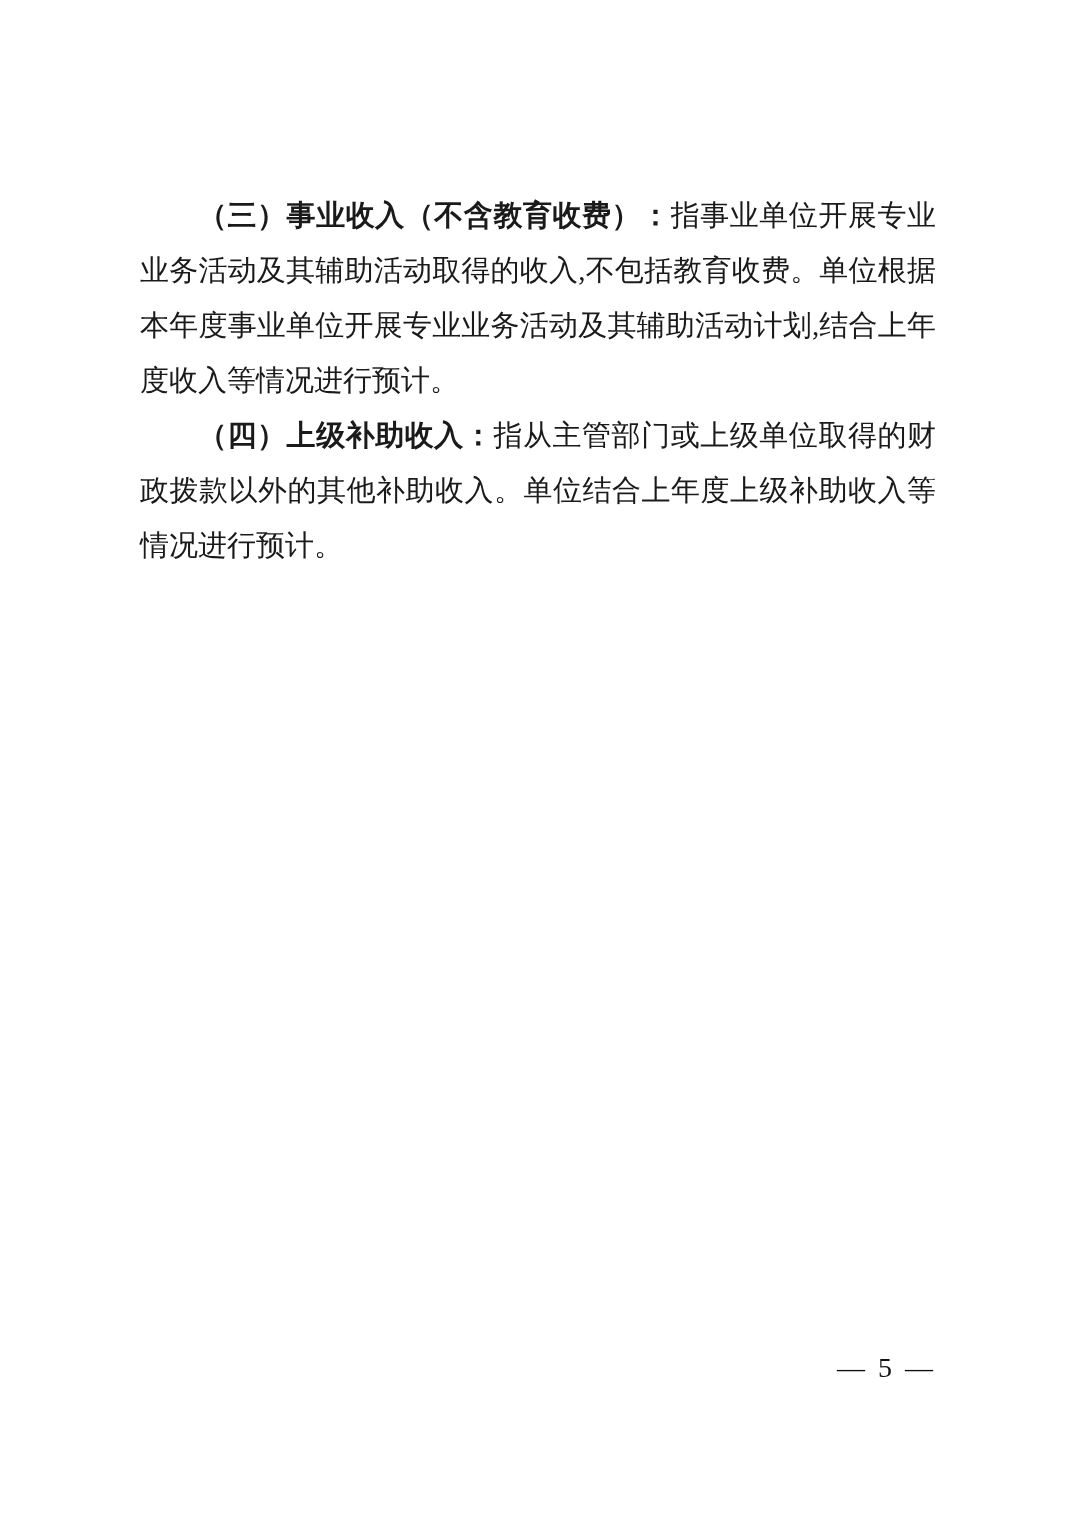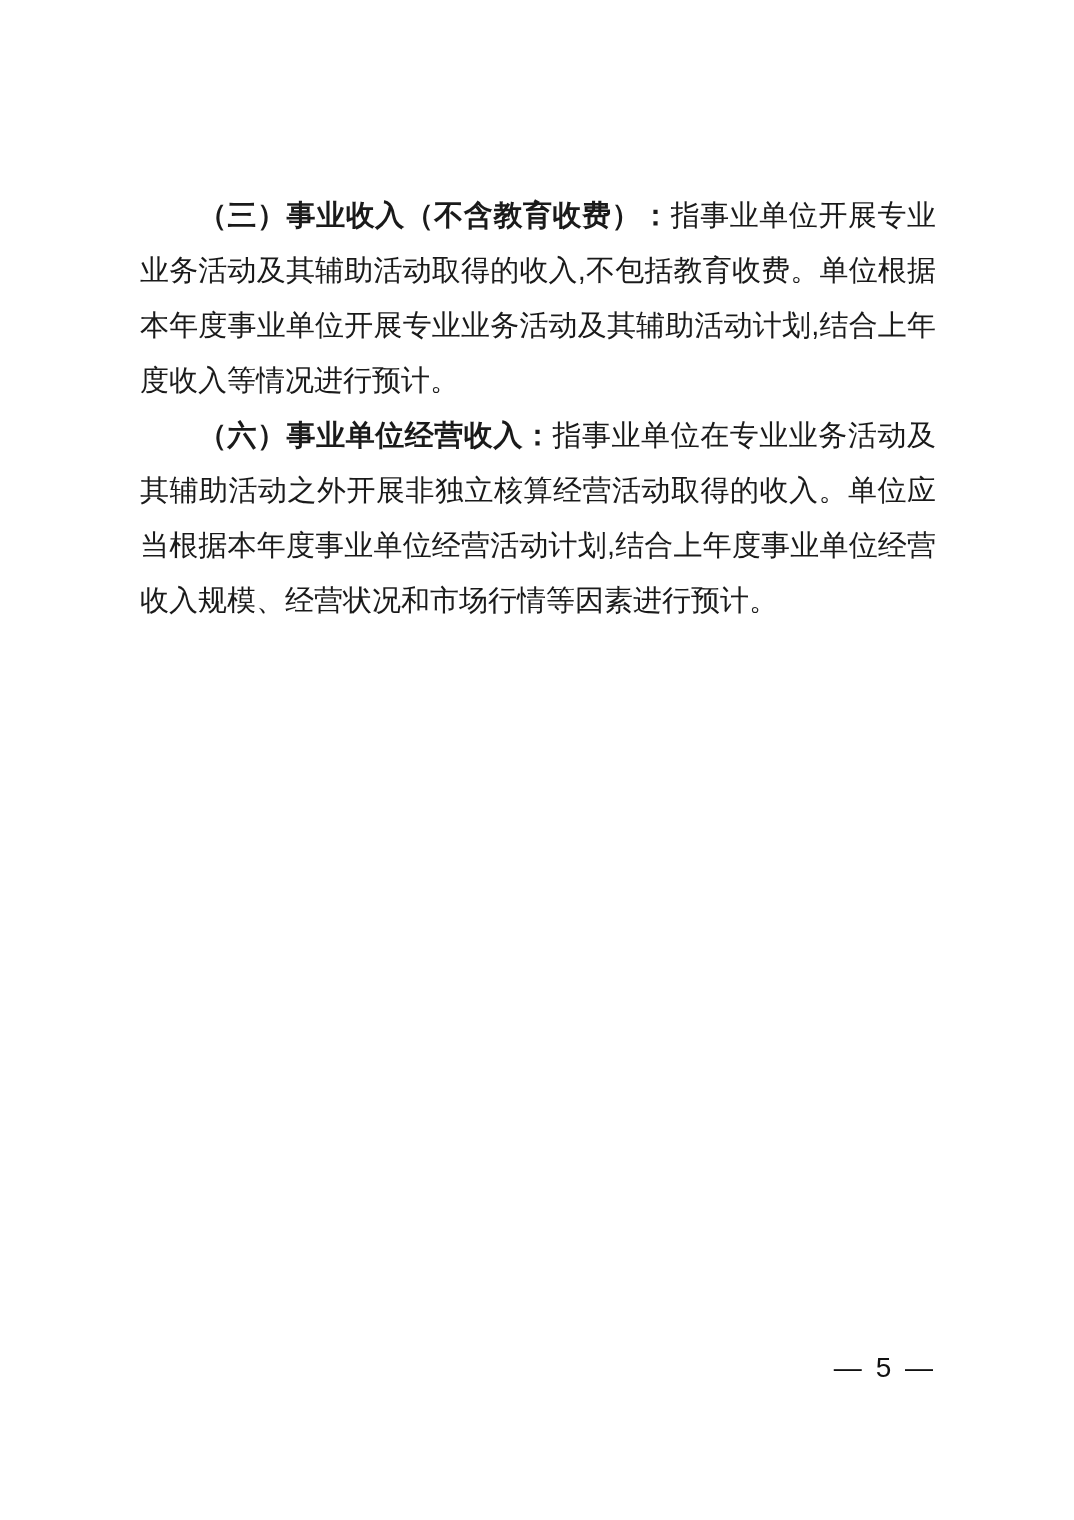--- a/index.html
+++ b/index.html
@@ -6,21 +6,21 @@
     margin: 0;
     padding: 0;
     background: #e8e8e8;
   }
   .page {
     position: relative;
     width: 1074px;
     height: 1520px;
     margin: 0 auto;
     background: #ffffff;
-    font-family: Liberation Sans, sans-serif;
+    font-family: Liberation Serif, serif;
     color: #1a1a1a;
     overflow: hidden;
   }
   .content {
     position: absolute;
     left: 140px;
     top: 188px;
     width: 796px;
   }
   .para {
@@ -47,22 +47,22 @@
   }
 </style>
 </head>
 <body>
 
 <div class="page">
   <div class="content">
 
     <p class="para"><span class="head">（三）事业收入（不含教育收费）：</span><span class="body-text">指事业单位开展专业业务活动及其辅助活动取得的收入,不包括教育收费。单位根据本年度事业单位开展专业业务活动及其辅助活动计划,结合上年度收入等情况进行预计。</span></p>
 
+    <p class="para"><span class="head">（四）上级补助收入：</span><span class="body-text">指从主管部门或上级单位取得的财政拨款以外的其他补助收入。单位结合上年度上级补助收入等情况进行预计。</span></p>
 
 
-    <p class="para"><span class="head">（六）事业单位经营收入：</span><span class="body-text">指事业单位在专业业务活动及其辅助活动之外开展非独立核算经营活动取得的收入。单位应当根据本年度事业单位经营活动计划,结合上年度事业单位经营收入规模、经营状况和市场行情等因素进行预计。</span></p>
 
 
 
   </div>
 
   <div class="page-number">— 5 —</div>
 </div>
 
 </body></html>

